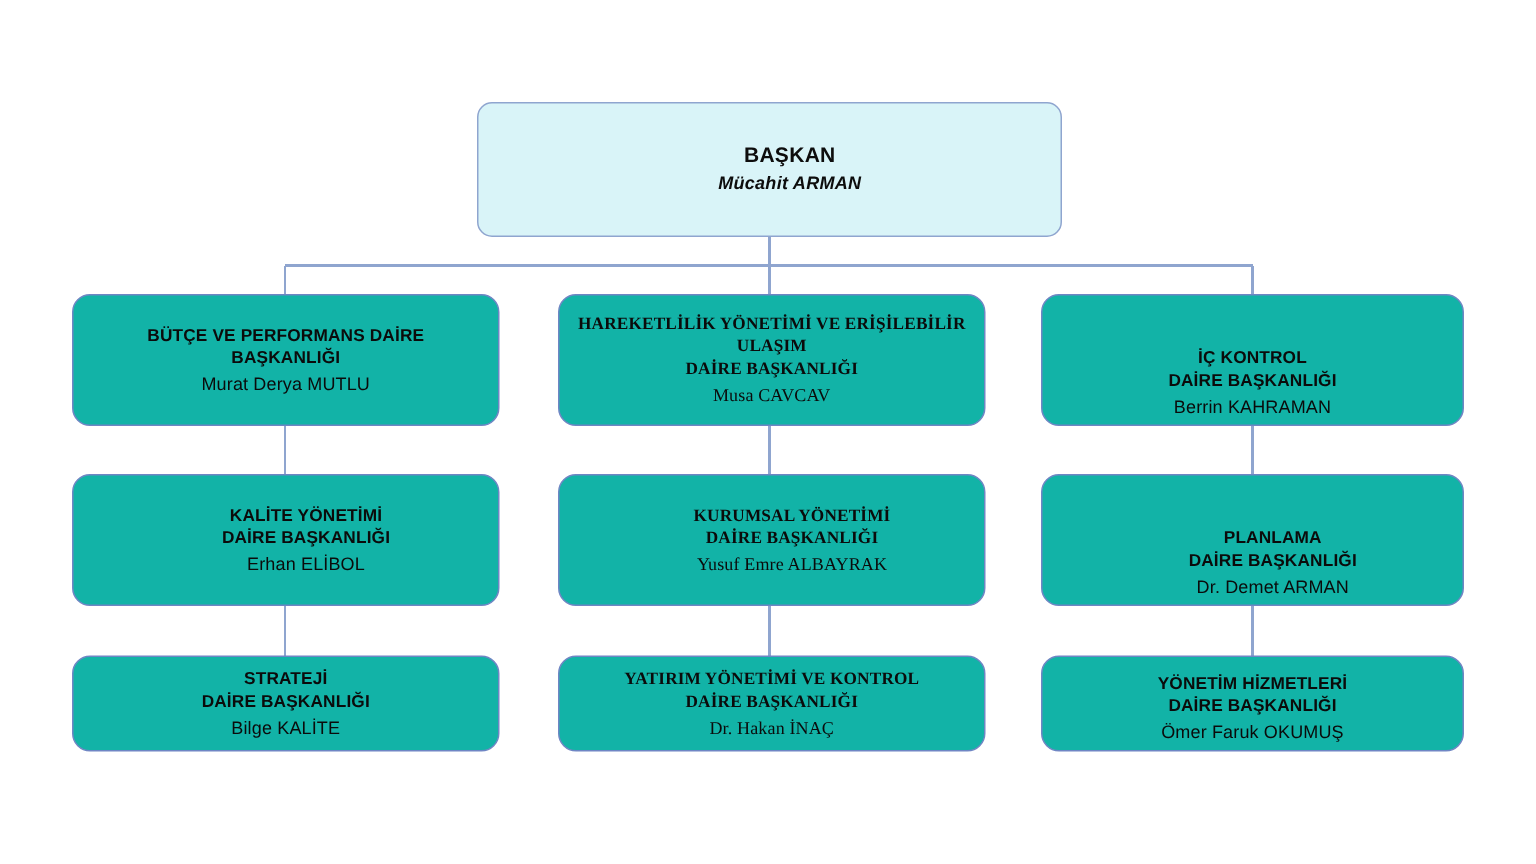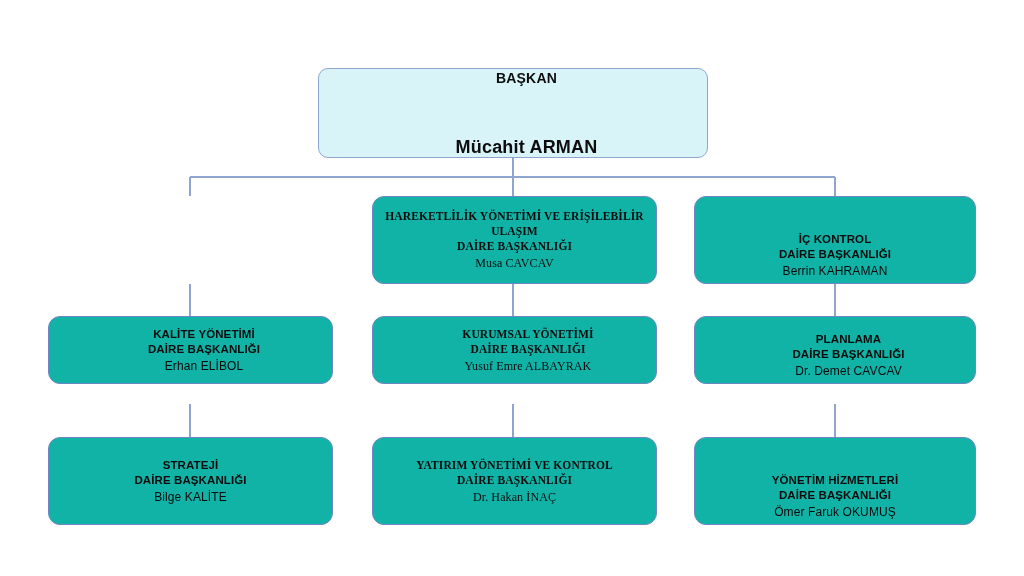--- a/index.html
+++ b/index.html
@@ -36,36 +36,37 @@
     top: 68px;
     width: 390px;
     height: 90px;
     box-sizing: border-box;
     background: #d9f4f8;
     border: 1px solid #8fa5cf;
     border-radius: 10px;
     display: flex;
     flex-direction: column;
     align-items: center;
-    justify-content: space-between;
+    justify-content: center;
     text-align: center;
     color: #0d0d0d;
     padding-left: 27px;
   }
   .root-title {
     font-size: 14px;
     font-weight: bold;
     letter-spacing: 0.2px;
     line-height: 19px;
   }
   .root-person {
-    font-size: 18px;
+    font-size: 12px;
     font-weight: bold;
     letter-spacing: 0.2px;
     line-height: 19px;
+    font-style: italic;
   }
 
   
   .dept-node {
     position: absolute;
     box-sizing: border-box;
     background: #12b3a7;
     border: 1px solid #6f86c4;
     border-radius: 12px;
     display: flex;
@@ -91,22 +92,22 @@
     margin-top: 1px;
   }
 
   
   .col-0 { left: 48px;  width: 285px; }
   .col-1 { left: 372px; width: 285px; font-family: Liberation Serif, serif; }
   .col-2 { left: 694px; width: 282px; justify-content: flex-end; }
 
   
   .row-0 { top: 196px; height: 88px; }
-  .row-1 { top: 316px; height: 68px; padding-left: 37px; }
-  .row-2 { top: 437px; height: 88px; }
+  .row-1 { top: 316px; height: 88px; padding-left: 37px; }
+  .row-2 { top: 437px; height: 64px; }
 </style>
 </head>
 <body>
 
 <div id="stage">
 
   <svg id="wires" viewBox="0 0 1024 576" width="1024" height="576" xmlns="http://www.w3.org/2000/svg">
     <g stroke="#8fa5cf" stroke-width="1.4" fill="none" shape-rendering="crispEdges">
 
       <line x1="513" y1="158" x2="513" y2="177"></line>
@@ -125,20 +126,25 @@
       <line x1="513" y1="404" x2="513" y2="437"></line>
       <line x1="835" y1="404" x2="835" y2="437"></line>
     </g>
   </svg>
 
   <div class="root-node">
     <div class="root-title">BAŞKAN</div>
     <div class="root-person">Mücahit  ARMAN</div>
   </div>
 
+  <div class="dept-node col-0 row-0">
+    <div class="dept-title">BÜTÇE VE PERFORMANS DAİRE
+BAŞKANLIĞI</div>
+    <div class="dept-person">Murat Derya MUTLU</div>
+  </div>
 
   <div class="dept-node col-1 row-0">
     <div class="dept-title">HAREKETLİLİK YÖNETİMİ VE ERİŞİLEBİLİR
 ULAŞIM
 DAİRE BAŞKANLIĞI</div>
     <div class="dept-person">Musa CAVCAV</div>
   </div>
 
   <div class="dept-node col-2 row-0">
     <div class="dept-title">İÇ KONTROL
@@ -154,21 +160,21 @@
 
   <div class="dept-node col-1 row-1">
     <div class="dept-title">KURUMSAL YÖNETİMİ
 DAİRE BAŞKANLIĞI</div>
     <div class="dept-person">Yusuf Emre ALBAYRAK</div>
   </div>
 
   <div class="dept-node col-2 row-1">
     <div class="dept-title">PLANLAMA
 DAİRE BAŞKANLIĞI</div>
-    <div class="dept-person">Dr. Demet CAVCAV</div>
+    <div class="dept-person">Dr. Demet ARMAN</div>
   </div>
 
   <div class="dept-node col-0 row-2">
     <div class="dept-title">STRATEJİ
 DAİRE BAŞKANLIĞI</div>
     <div class="dept-person">Bilge KALİTE</div>
   </div>
 
   <div class="dept-node col-1 row-2">
     <div class="dept-title">YATIRIM YÖNETİMİ VE KONTROL

